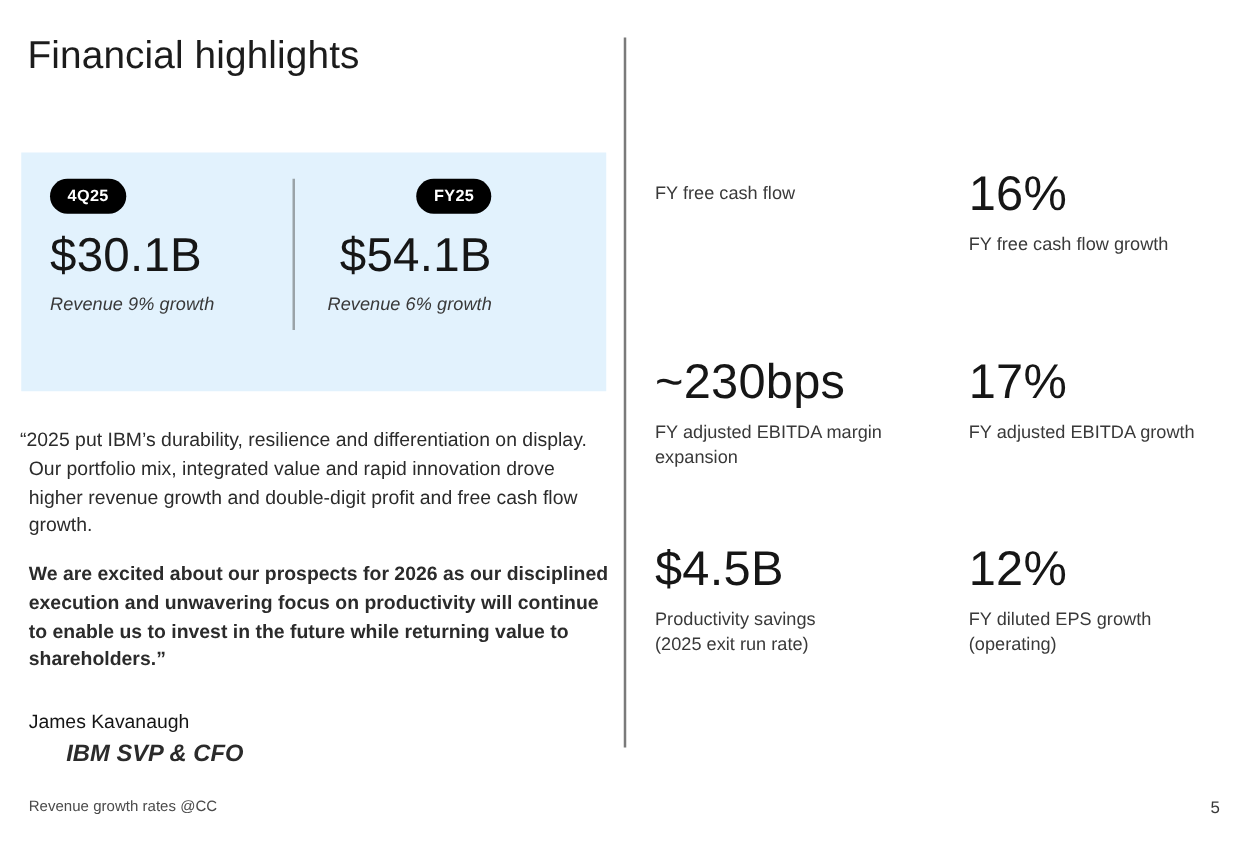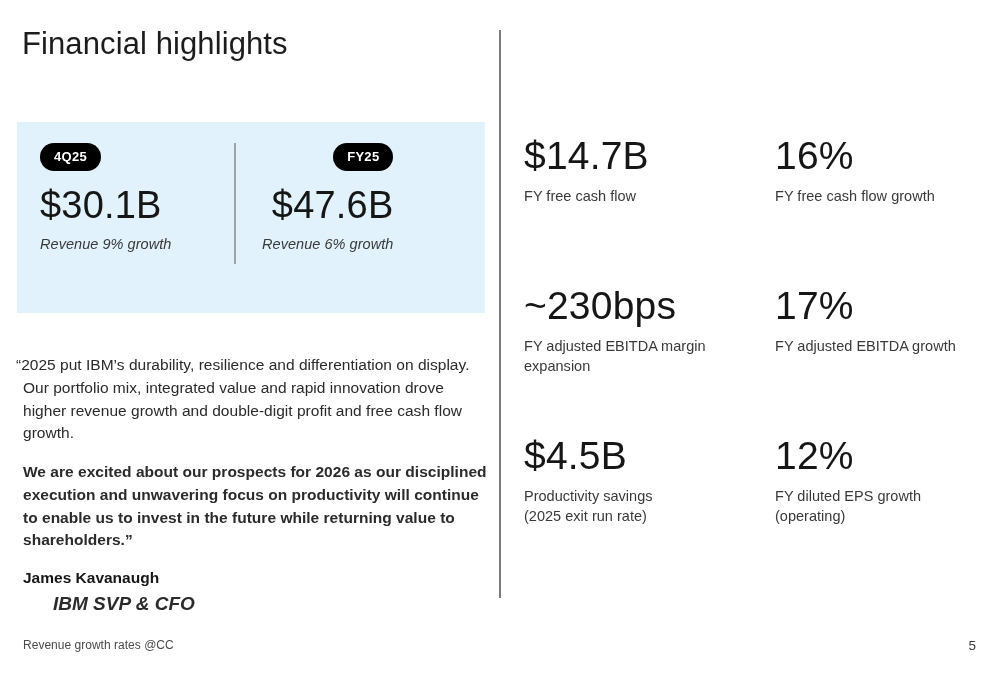--- a/index.html
+++ b/index.html
@@ -113,21 +113,21 @@
     font-weight: 400;
     color: #393939;
     letter-spacing: 0.05px;
     font-style: italic;
   }
 
   
   .quote-block {
     position: absolute;
     left: 16px;
-    top: 354px;
+    top: 342px;
     width: 472px;
   }
 
   .quote-para {
     font-size: 15.5px;
     line-height: 1.47;
     color: #2b2b2b;
     letter-spacing: 0.02px;
   }
   .quote-para.first {
@@ -140,21 +140,21 @@
     font-weight: bold;
   }
 
   .attribution {
     position: absolute;
     left: 23px;
     top: 568px;
   }
   .attr-name {
     font-size: 15.5px;
-    font-weight: 700;
+    font-weight: 400;
     color: #161616;
     line-height: 1.35;
   }
   .attr-role {
     font-size: 19px;
     font-style: italic;
     font-weight: 700;
     color: #2b2b2b;
     line-height: 1.35;
     margin-top: 2px;
@@ -237,21 +237,21 @@
         <div class="box-divider"></div>
 
         <div class="rev-cell first">
           <span class="badge">4Q25</span>
           <div class="rev-value">$30.1B</div>
           <div class="rev-label">Revenue 9% growth</div>
         </div>
 
         <div class="rev-cell second">
           <span class="badge">FY25</span>
-          <div class="rev-value">$47.6B</div>
+          <div class="rev-value">$54.1B</div>
           <div class="rev-label">Revenue 6% growth</div>
         </div>
 
       </div>
     </div>
 
     <div class="quote-block">
       <p class="quote-para first">“2025 put IBM’s durability, resilience and differentiation on display. Our portfolio mix, integrated value and rapid innovation drove higher revenue growth and double-digit profit and free cash flow growth.</p>
       <p class="quote-para second">We are excited about our prospects for 2026 as our disciplined execution and unwavering focus on productivity will continue to enable us to invest in the future while returning value to shareholders.”</p>
     </div>
@@ -260,21 +260,20 @@
       <div class="attr-name">James Kavanaugh</div>
       <div class="attr-role">IBM SVP &amp; CFO</div>
     </div>
 
   </div>
 
   <div class="right-col">
 
     <div class="metric-row">
       <div class="metric col-a">
-        <div class="metric-value">$14.7B</div>
         <div class="metric-label">FY free cash flow</div>
       </div>
       <div class="metric col-b">
         <div class="metric-value">16%</div>
         <div class="metric-label">FY free cash flow growth</div>
       </div>
     </div>
 
     <div class="metric-row">
       <div class="metric col-a">

